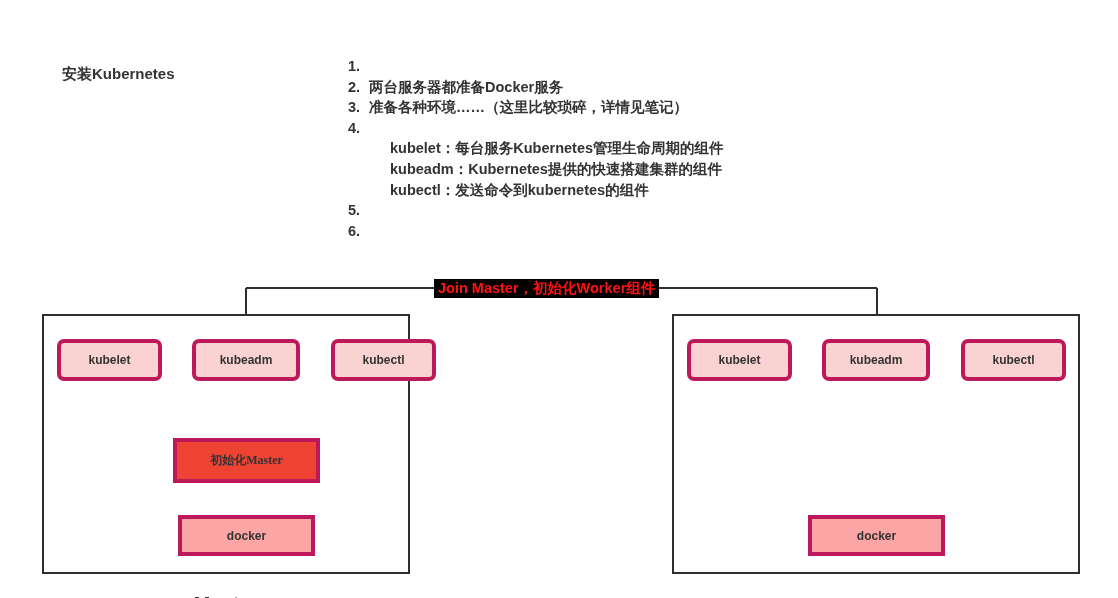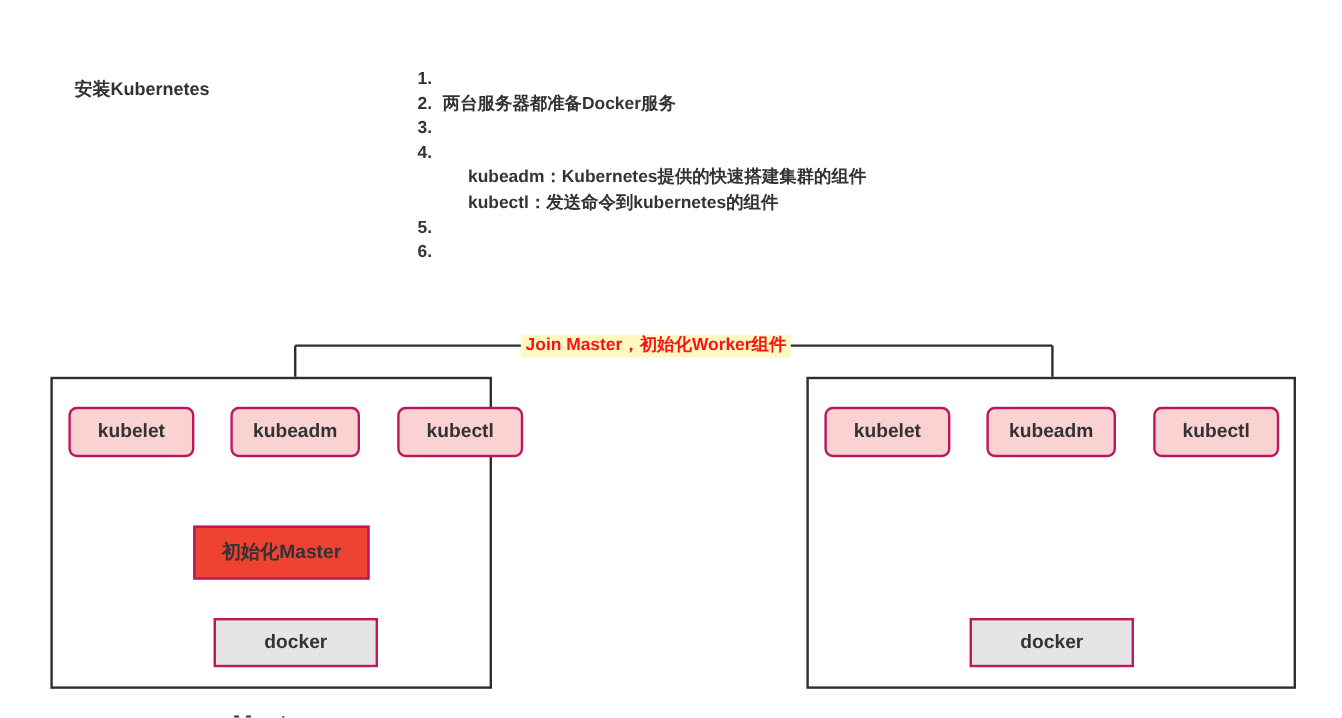--- a/index.html
+++ b/index.html
@@ -80,47 +80,47 @@
     text-align: center;
     white-space: pre;
   }
   #master-caption { left: 42px;  top: 559px; width: 368px; }
   #slave-caption  { left: 672px; top: 583px; width: 408px; }
 
   
   .chip {
     position: absolute;
     box-sizing: border-box;
-    border: 2px solid #be185d;
+    border: 4px solid #be185d;
     display: flex;
     align-items: center;
     justify-content: center;
-    font-size: 16px;
+    font-size: 12px;
     font-weight: bold;
     color: #333333;
     white-space: pre;
   }
   .chip.pink {
     background: #fad2d2;
     border-radius: 7px;
   }
   .chip.red {
     background: #ee4233;
     border-radius: 0;
   }
   .chip.blue {
-    background: #e5e5e5;
+    background: #fca5a5;
     border-radius: 0;
   }
 
   
   #m-kubelet { left: 57px;  top: 305px; width: 105px; height: 42px; }
   #m-kubeadm { left: 192px; top: 305px; width: 108px; height: 42px; }
   #m-kubectl { left: 331px; top: 305px; width: 105px; height: 42px; }
-  #m-init    { left: 161px; top: 404px; width: 147px; height: 45px; }
+  #m-init    { left: 173px; top: 404px; width: 147px; height: 45px; font-family: Liberation Serif, serif; }
   #m-docker  { left: 178px; top: 481px; width: 137px; height: 41px; }
 
   
   #s-kubelet { left: 687px;  top: 305px; width: 105px; height: 42px; }
   #s-kubeadm { left: 822px;  top: 305px; width: 108px; height: 42px; }
   #s-kubectl { left: 961px;  top: 305px; width: 105px; height: 42px; }
   #s-docker  { left: 808px;  top: 481px; width: 137px; height: 41px; }
 
   
   #connectors {
@@ -132,21 +132,21 @@
   }
 
   
   #join-label {
     position: absolute;
     left: 434px;
     top: 245px;
     font-size: 14.5px;
     font-weight: bold;
     color: #ff1111;
-    background: #fef9c3;
+    background: #000000;
     padding: 0 4px;
     white-space: pre;
     line-height: 19px;
   }
 </style>
 </head>
 <body>
 
 <div class="canvas">
 
@@ -158,25 +158,27 @@
       <span class="step-num">1.</span>
     </div>
 
     <div class="step-row">
       <span class="step-num">2.</span>
       <span class="step-text">两台服务器都准备Docker服务</span>
     </div>
 
     <div class="step-row">
       <span class="step-num">3.</span>
+      <span class="step-text">准备各种环境……（这里比较琐碎，详情见笔记）</span>
     </div>
 
     <div class="step-row">
       <span class="step-num">4.</span>
     </div>
+    <div class="sub-row">kubelet：每台服务Kubernetes管理生命周期的组件</div>
     <div class="sub-row">kubeadm：Kubernetes提供的快速搭建集群的组件</div>
     <div class="sub-row">kubectl：发送命令到kubernetes的组件</div>
 
     <div class="step-row">
       <span class="step-num">5.</span>
     </div>
 
     <div class="step-row">
       <span class="step-num">6.</span>
     </div>

